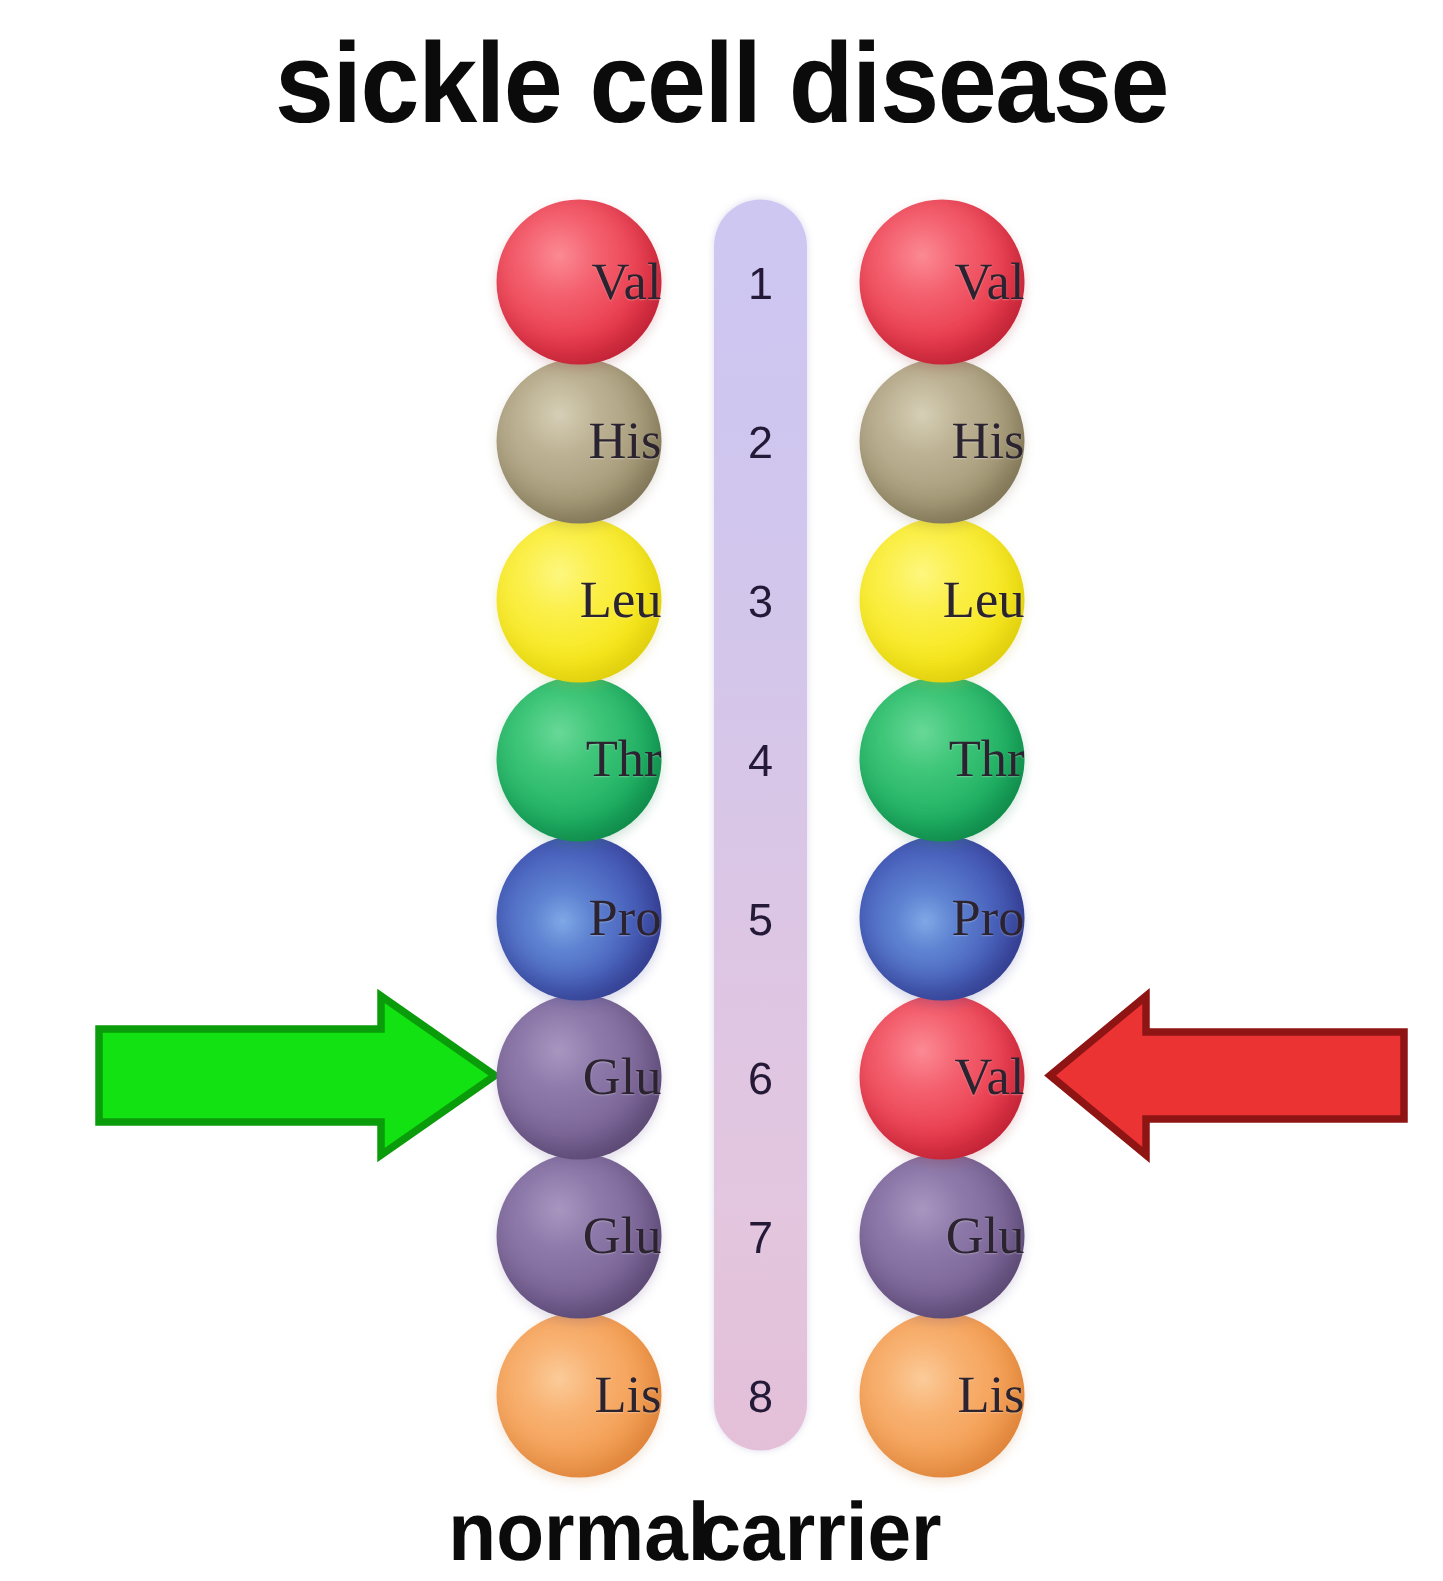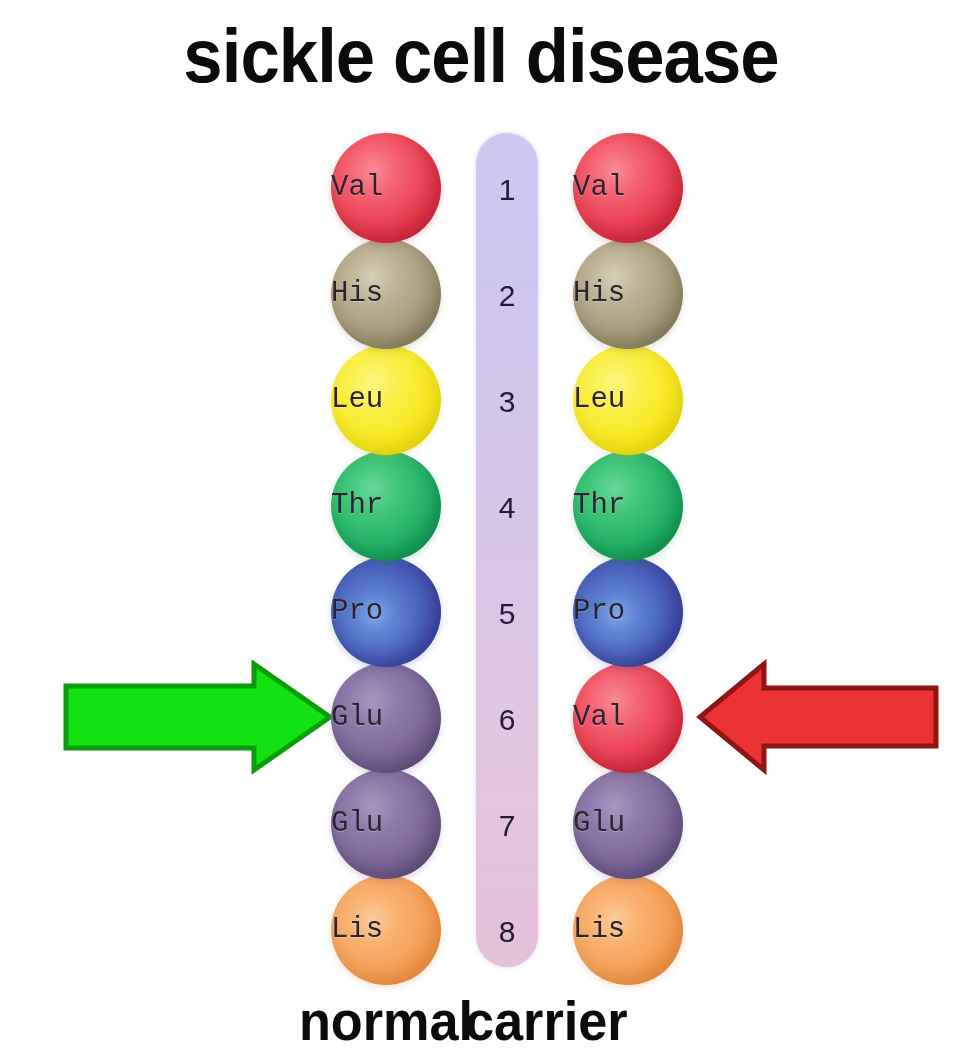--- a/index.html
+++ b/index.html
@@ -74,24 +74,24 @@
   }
   #column-normal { left: 326px; }
   #column-carrier { left: 568px; }
 
   .aa-sphere {
     position: absolute;
     left: 5px;
     width: 110px;
     height: 110px;
     border-radius: 50%;
-    text-align: left;
+    text-align: right;
     line-height: 110px;
-    font-family: Liberation Mono, monospace;
-    font-size: 29px;
+    font-family: Liberation Serif, serif;
+    font-size: 35px;
     color: #2b2330;
     text-shadow: 0 1px 1px rgba(255,255,255,0.30);
   }
 
   
   .aa-val {
     background:
       radial-gradient(circle at 38% 34%,
         #fb8a94 0%, #f4616f 26%, #e83a4c 62%, #d8253a 88%, #cf2038 100%);
     box-shadow: inset -6px -8px 16px rgba(120,10,30,0.28),

